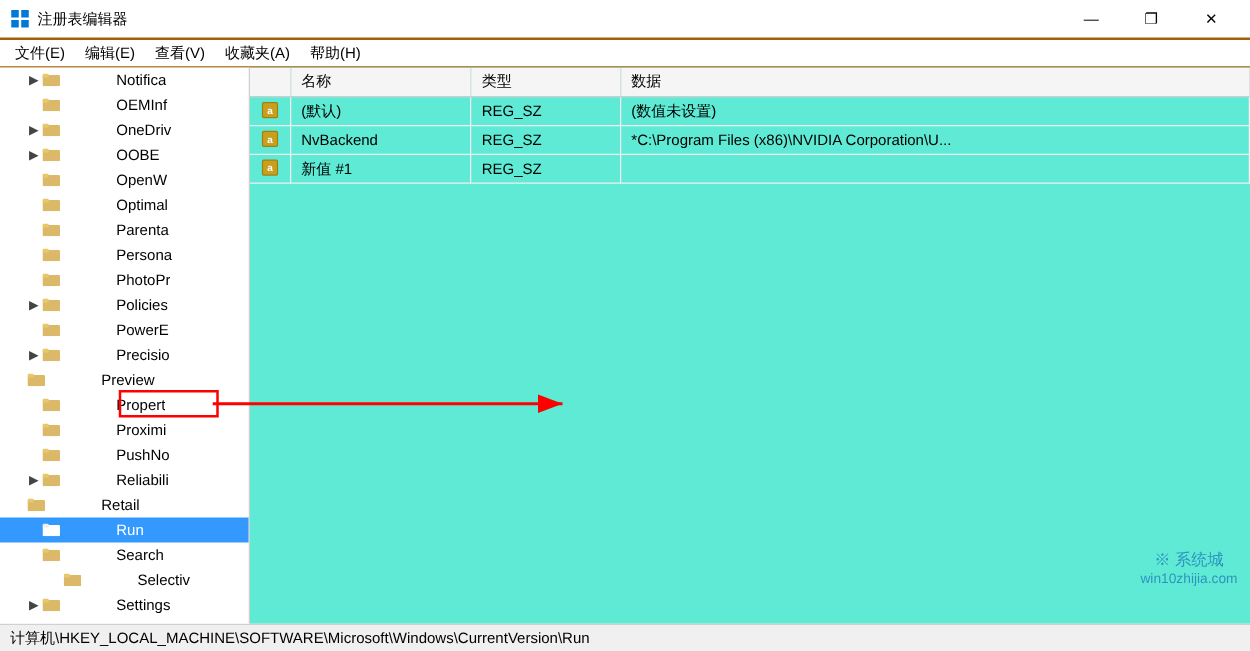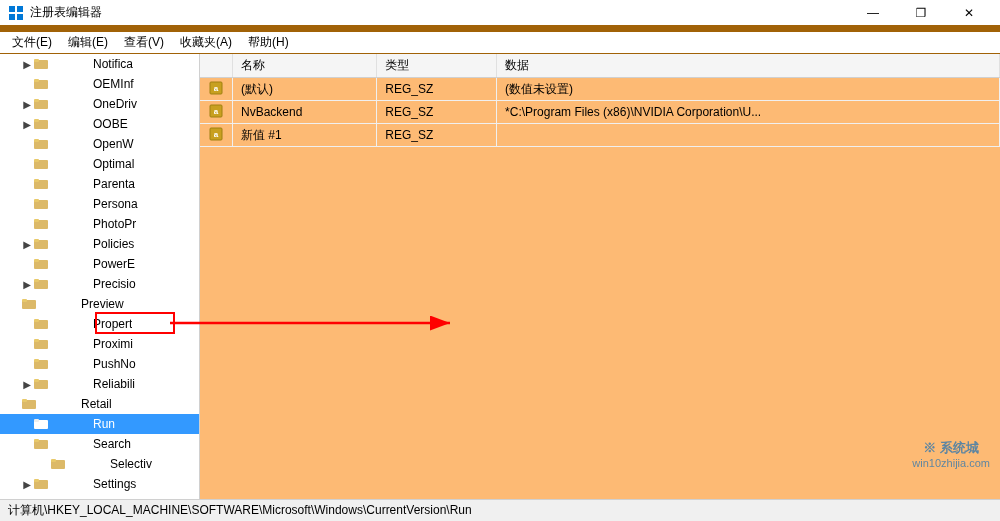--- a/index.html
+++ b/index.html
@@ -14,21 +14,21 @@
       flex-direction: column;
     }
 
     
     .title-bar {
       background: #fff;
       height: 32px;
       display: flex;
       align-items: center;
       padding: 0 8px;
-      border-bottom: 7px solid #a16207;
+      border-bottom: 2px solid #a16207;
       flex-shrink: 0;
     }
     .title-bar-icon {
       width: 16px;
       height: 16px;
       margin-right: 6px;
       display: flex;
       align-items: center;
       justify-content: center;
     }
@@ -116,21 +116,21 @@
     .folder-svg { width: 14px; height: 12px; }
     .item-label {
       overflow: hidden;
       text-overflow: ellipsis;
       margin-left: 40px;
     }
 
     
     .right-panel {
       flex: 1;
-      background: #fdba74;
+      background: #5eead4;
       overflow: auto;
     }
 
     
     .reg-table {
       width: 100%;
       border-collapse: collapse;
       font-size: 12px;
     }
     .reg-table th {
@@ -198,21 +198,21 @@
       position: absolute;
       bottom: 30px;
       right: 10px;
       opacity: 0.7;
       pointer-events: none;
       z-index: 20;
     }
     .watermark-text {
       font-size: 13px;
       color: #1a6fb5;
-      font-weight: bold;
+      font-weight: normal;
       text-align: center;
     }
     .watermark-sub {
       font-size: 11px;
       color: #1a6fb5;
       text-align: center;
     }
 
     
     ::-webkit-scrollbar { width: 16px; height: 16px; }

